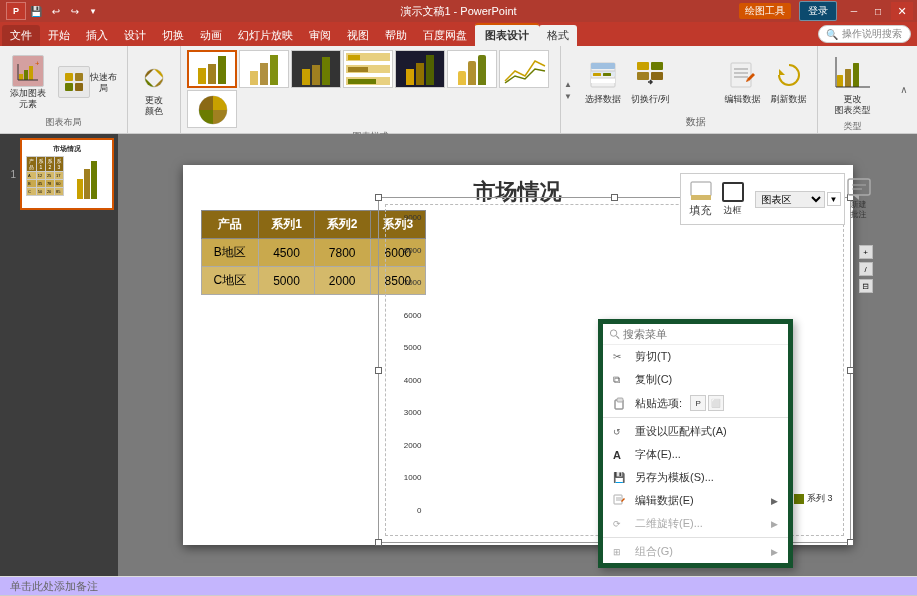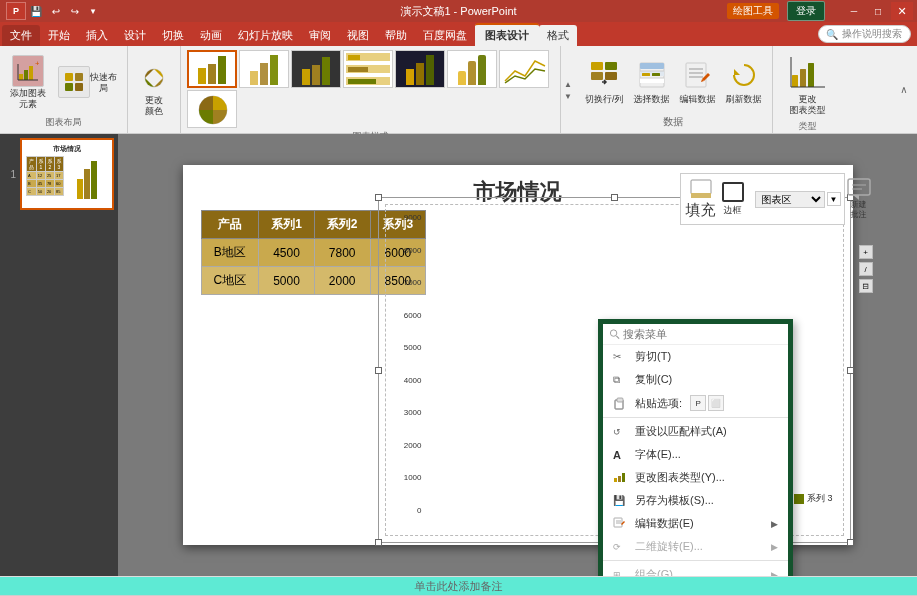--- a/index.html
+++ b/index.html
@@ -15,21 +15,21 @@
 
     <div style="width:16px; height:16px; display:flex; align-items:center; justify-content:center; color:white; font-size:10px; cursor:pointer;">💾</div>
     <div style="width:16px; height:16px; display:flex; align-items:center; justify-content:center; color:white; font-size:10px; cursor:pointer;">↩</div>
     <div style="width:16px; height:16px; display:flex; align-items:center; justify-content:center; color:white; font-size:10px; cursor:pointer;">↪</div>
     <div style="width:14px; height:14px; display:flex; align-items:center; justify-content:center; color:white; font-size:9px; cursor:pointer;">▾</div>
   </div>
   <div style="color:white; font-size:11px; position:absolute; left:50%; transform:translateX(-50%);">演示文稿1 - PowerPoint</div>
   <div style="display:flex; align-items:center; gap:2px; padding-right:4px;">
 
     <div style="background:#d35400; color:white; font-size:10px; padding:1px 6px; border-radius:2px; margin-right:6px;">绘图工具</div>
-    <div style="background:#14532d; color:white; font-size:10px; padding:2px 8px; border:1px solid rgba(255,255,255,0.4); border-radius:2px; cursor:pointer; margin-right:16px;">登录</div>
+    <div style="background:#0c4a6e; color:white; font-size:10px; padding:2px 8px; border:1px solid rgba(255,255,255,0.4); border-radius:2px; cursor:pointer; margin-right:4px;">登录</div>
     <div style="width:22px; height:18px; display:flex; align-items:center; justify-content:center; color:white; font-size:9px; cursor:pointer;">─</div>
     <div style="width:22px; height:18px; display:flex; align-items:center; justify-content:center; color:white; font-size:10px; cursor:pointer;">□</div>
     <div style="width:22px; height:18px; display:flex; align-items:center; justify-content:center; color:white; font-size:11px; cursor:pointer; background:#c0392b;">✕</div>
   </div>
 </div>
 
 <div style="height:24px; background:#c0392b; display:flex; align-items:flex-end; padding-left:2px;">
   <div style="padding:3px 8px; font-size:11px; color:white; cursor:pointer; background:rgba(0,0,0,0.15); border-radius:3px 3px 0 0;">文件</div>
   <div style="padding:3px 8px; font-size:11px; color:white; cursor:pointer; border-radius:3px 3px 0 0;">开始</div>
   <div style="padding:3px 8px; font-size:11px; color:white; cursor:pointer;">插入</div>
@@ -160,46 +160,46 @@
     <svg width="10" height="30" viewBox="0 0 10 30">
         <text x="5" y="12" font-size="8" text-anchor="middle" fill="#666">▲</text>
         <text x="5" y="24" font-size="8" text-anchor="middle" fill="#666">▼</text>
       </svg>
   </div>
 
   <div style="display:flex; flex-direction:column; padding:4px 6px; border-right:1px solid #ccc; min-width:160px;">
     <div style="display:flex; gap:2px; flex:1; align-items:center; justify-content:center;">
       <div style="display:flex; flex-direction:column; align-items:center; padding:2px 4px; cursor:pointer; border-radius:2px;">
         <div style="width:36px; height:36px; display:flex; align-items:center; justify-content:center;">
-          <svg width="30" height="30" viewBox="0 0 30 30">
-              <rect x="2" y="2" width="12" height="8" fill="#c8a000" rx="1"></rect>
-              <rect x="16" y="2" width="12" height="8" fill="#6b7c00" rx="1"></rect>
-              <rect x="2" y="12" width="12" height="8" fill="#a08020" rx="1"></rect>
-              <rect x="16" y="12" width="12" height="8" fill="#8b6914" rx="1"></rect>
-              <path d="M13,22 L17,22 M15,20 L17,22 L15,24" stroke="#333" stroke-width="1.5" fill="none"></path>
-            </svg>
-        </div>
-        <div style="font-size:9px; color:#333; text-align:center; white-space:nowrap;">切换行/列</div>
-      </div>
-      <div style="display:flex; flex-direction:column; align-items:center; padding:2px 4px; cursor:pointer; border-radius:2px;">
-        <div style="width:36px; height:36px; display:flex; align-items:center; justify-content:center;">
           <svg width="28" height="28" viewBox="0 0 28 28">
               <rect x="2" y="2" width="24" height="24" fill="none" stroke="#ccc" stroke-width="1" rx="1"></rect>
               <rect x="2" y="2" width="24" height="6" fill="#a0c0e0" rx="1"></rect>
               <rect x="2" y="10" width="24" height="5" fill="#e0e8f0"></rect>
               <rect x="2" y="17" width="24" height="5" fill="white"></rect>
               <line x1="2" y1="10" x2="26" y2="10" stroke="#ccc"></line>
               <line x1="2" y1="17" x2="26" y2="17" stroke="#ccc"></line>
               <rect x="4" y="12" width="8" height="3" fill="#c8a000" rx="0.5"></rect>
               <rect x="14" y="12" width="8" height="3" fill="#6b7c00" rx="0.5"></rect>
             </svg>
         </div>
         <div style="font-size:9px; color:#333; text-align:center; white-space:nowrap;">选择数据</div>
       </div>
       <div style="display:flex; flex-direction:column; align-items:center; padding:2px 4px; cursor:pointer; border-radius:2px;">
+        <div style="width:36px; height:36px; display:flex; align-items:center; justify-content:center;">
+          <svg width="30" height="30" viewBox="0 0 30 30">
+              <rect x="2" y="2" width="12" height="8" fill="#c8a000" rx="1"></rect>
+              <rect x="16" y="2" width="12" height="8" fill="#6b7c00" rx="1"></rect>
+              <rect x="2" y="12" width="12" height="8" fill="#a08020" rx="1"></rect>
+              <rect x="16" y="12" width="12" height="8" fill="#8b6914" rx="1"></rect>
+              <path d="M13,22 L17,22 M15,20 L17,22 L15,24" stroke="#333" stroke-width="1.5" fill="none"></path>
+            </svg>
+        </div>
+        <div style="font-size:9px; color:#333; text-align:center; white-space:nowrap;">切换行/列</div>
+      </div>
+      <div style="display:flex; flex-direction:column; align-items:center; padding:2px 4px; cursor:pointer; border-radius:2px;margin-left:45px;">
         <div style="width:36px; height:36px; display:flex; align-items:center; justify-content:center;">
           <svg width="28" height="28" viewBox="0 0 28 28">
               <rect x="2" y="2" width="20" height="24" fill="none" stroke="#ccc" stroke-width="1" rx="1"></rect>
               <line x1="5" y1="8" x2="19" y2="8" stroke="#999" stroke-width="1"></line>
               <line x1="5" y1="12" x2="19" y2="12" stroke="#999" stroke-width="1"></line>
               <line x1="5" y1="16" x2="19" y2="16" stroke="#999" stroke-width="1"></line>
               <path d="M18,18 L24,12 L26,14 L20,20 Z" fill="#d35400"></path>
               <path d="M18,18 L20,20 L17,21 Z" fill="#d35400"></path>
             </svg>
         </div>
@@ -323,21 +323,21 @@
         </table>
       </div>
 
       <div style="position:absolute; right:8px; top:8px; width:165px; height:52px; background:white; border:1px solid #ccc; display:flex; align-items:center; padding:4px 6px; gap:4px; z-index:5;">
 
         <div style="display:flex; flex-direction:column; align-items:center; cursor:pointer; min-width:28px;">
           <svg width="24" height="22" viewBox="0 0 24 22">
               <rect x="2" y="2" width="20" height="14" fill="none" stroke="#999" stroke-width="1" rx="1"></rect>
               <rect x="2" y="15" width="20" height="5" fill="#d4b96a" rx="0 0 1 1"></rect>
             </svg>
-          <div style="font-size:15px; color:#333; white-space:nowrap; margin-top:1px;">填充</div>
+          <div style="font-size:11px; color:#333; white-space:nowrap; margin-top:1px;">填充</div>
         </div>
 
         <div style="display:flex; flex-direction:column; align-items:center; cursor:pointer; min-width:28px;">
           <svg width="24" height="22" viewBox="0 0 24 22">
               <rect x="2" y="2" width="20" height="18" fill="none" stroke="#333" stroke-width="2" rx="1"></rect>
             </svg>
           <div style="font-size:9px; color:#333; white-space:nowrap; margin-top:1px;">边框</div>
         </div>
 
         <div style="width:1px; height:30px; background:#ccc;"></div>
@@ -460,30 +460,20 @@
       <div style="padding:4px 10px; font-size:11px; color:#333; cursor:pointer; display:flex; align-items:center; gap:6px;">
         <span style="width:16px; font-size:9px; color:#666;">↺</span>
         <span>重设以匹配样式(A)</span>
       </div>
 
       <div style="padding:4px 10px; font-size:11px; color:#333; cursor:pointer; display:flex; align-items:center; gap:6px;">
         <span style="width:16px; font-size:11px; color:#333; font-weight:bold;">A</span>
         <span>字体(E)...</span>
       </div>
       <div style="padding:4px 10px; font-size:11px; color:#333; cursor:pointer; display:flex; align-items:center; gap:6px;">
-        <span style="width:16px;">
-          <svg width="14" height="12" viewBox="0 0 14 12">
-              <rect x="1" y="7" width="3" height="4" fill="#c8a000"></rect>
-              <rect x="5" y="5" width="3" height="6" fill="#a08020"></rect>
-              <rect x="9" y="2" width="3" height="9" fill="#6b7c00"></rect>
-            </svg>
-        </span>
-        <span>更改图表类型(Y)...</span>
-      </div>
-      <div style="padding:4px 10px; font-size:11px; color:#333; cursor:pointer; display:flex; align-items:center; gap:6px;">
         <span style="width:16px; font-size:10px; color:#666;">💾</span>
         <span>另存为模板(S)...</span>
       </div>
       <div style="padding:4px 10px; font-size:11px; color:#333; cursor:pointer; display:flex; align-items:center; gap:6px; justify-content:space-between;">
         <div style="display:flex; align-items:center; gap:6px;">
           <span style="width:16px;">
             <svg width="12" height="12" viewBox="0 0 12 12">
                 <rect x="1" y="1" width="8" height="9" fill="none" stroke="#999" stroke-width="0.8" rx="0.5"></rect>
                 <line x1="3" y1="4" x2="8" y2="4" stroke="#999" stroke-width="0.8"></line>
                 <line x1="3" y1="6" x2="8" y2="6" stroke="#999" stroke-width="0.8"></line>
@@ -510,15 +500,15 @@
           <span>组合(G)</span>
         </div>
         <span style="font-size:9px; color:#aaa;">▶</span>
       </div>
 
     </div>
 
   </div>
 </div>
 
-<div style="height:20px; background:#5eead4; border-top:1px solid #ddd; border-bottom:1px solid #ccc; display:flex; align-items:center; padding:0 10px;justify-content:center;">
+<div style="height:20px; background:#c4b5fd; border-top:1px solid #ddd; border-bottom:1px solid #ccc; display:flex; align-items:center; padding:0 10px;">
   <div style="font-size:11px; color:#666;">单击此处添加备注</div>
 </div>
 
 </body></html>

